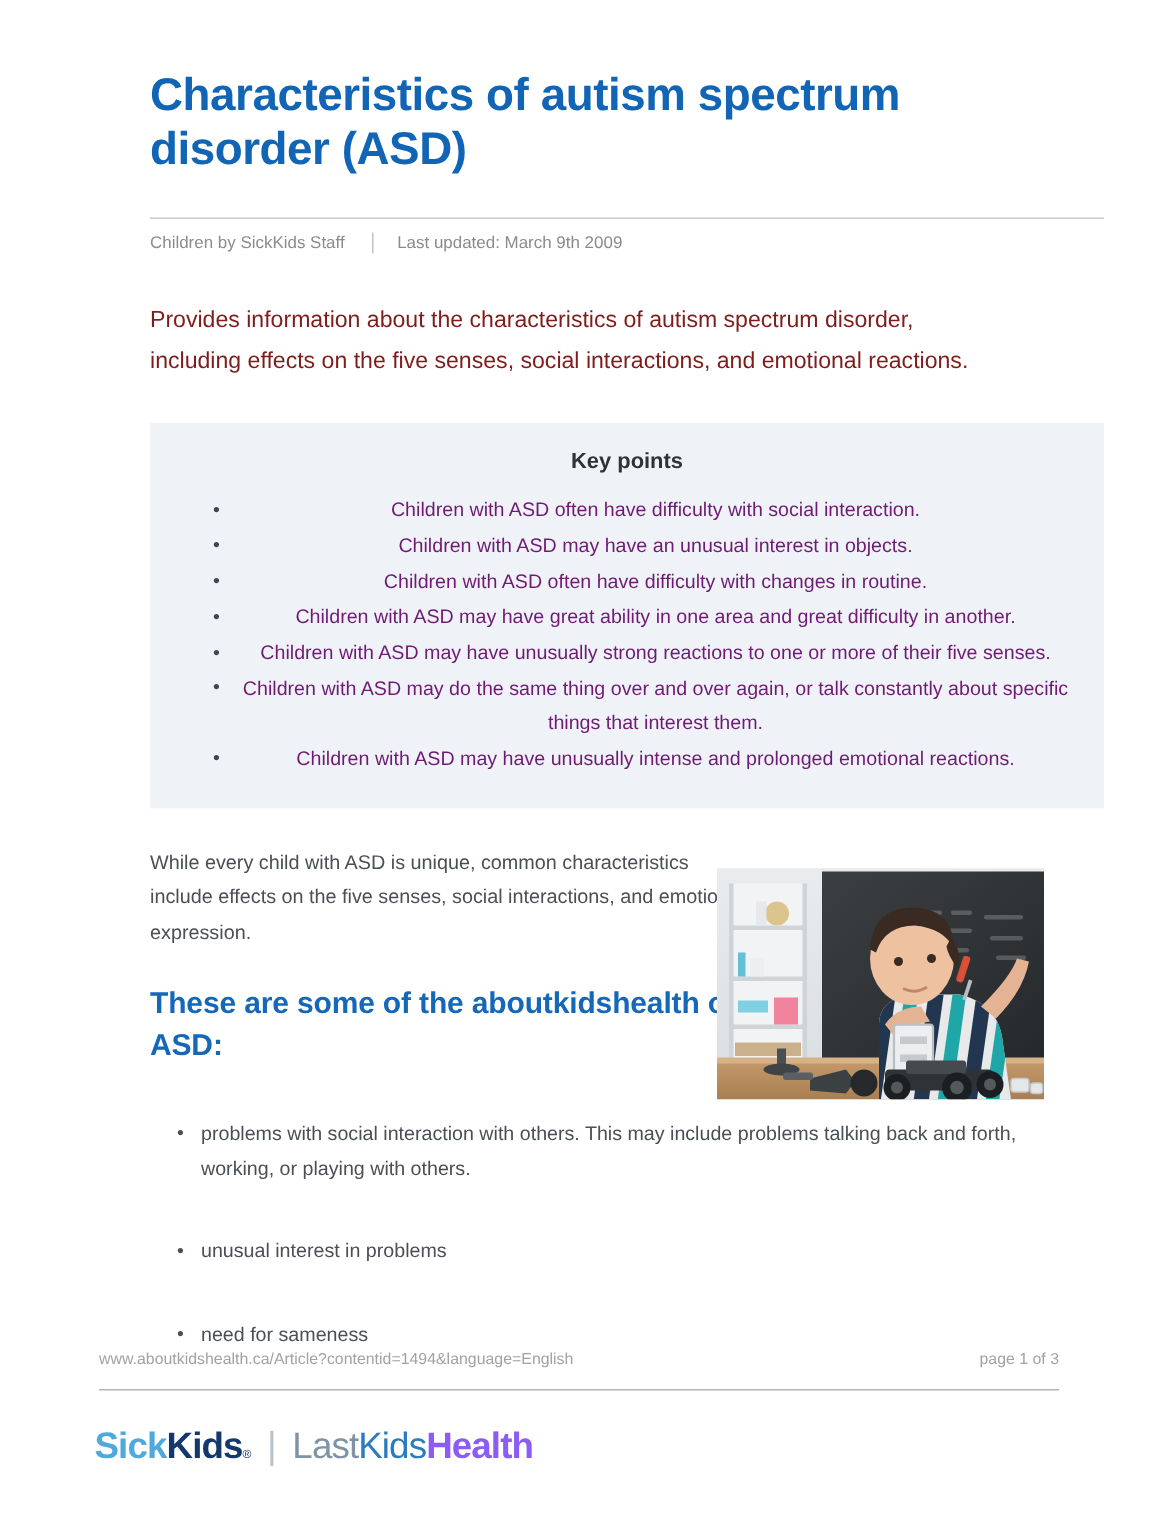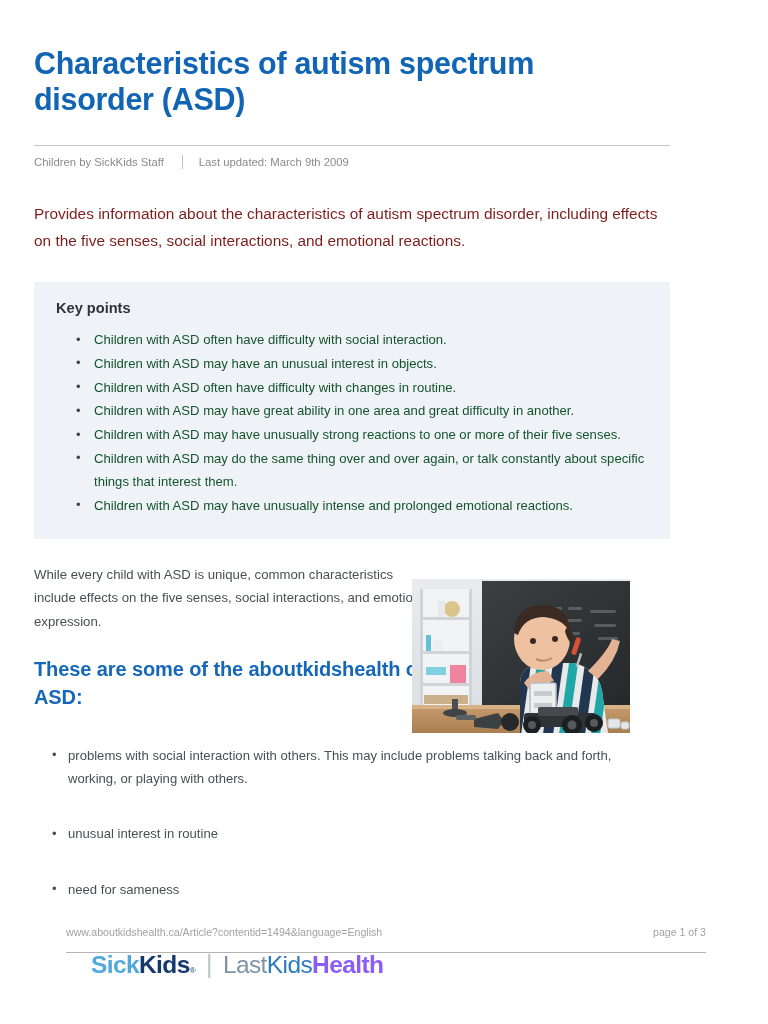--- a/index.html
+++ b/index.html
@@ -16,21 +16,21 @@
     -webkit-font-smoothing: antialiased;
     overflow: hidden;
   }
 
   .page {
     position: absolute;
     left: 0; top: 0;
     width: 768px;
     height: 1024px;
     box-sizing: border-box;
-    padding: 0 34px;
+    padding: 0 100px;
   }
 
   
   .doc-title {
     margin: 0;
     padding-top: 46px;
     color: #1165b4;
     font-size: 30.5px;
     line-height: 1.17;
     font-weight: bold;
@@ -70,35 +70,36 @@
     max-width: 640px;
   }
 
   
   .keypoints {
     margin-top: 28px;
     background: #eff3f7;
     width: 636px;
     box-sizing: border-box;
     padding: 18px 22px 22px 22px;
+    text-align: center;
   }
   .keypoints h2 {
     margin: 0 0 12px 0;
     font-size: 14.6px;
     font-weight: bold;
     color: #2e3338;
   }
   .keypoints ul {
     margin: 0;
     padding-left: 36px;
     list-style: none;
   }
   .keypoints li {
     position: relative;
-    color: #14532d;
+    color: #701a75;
     font-size: 13.1px;
     line-height: 1.77;
     padding-left: 2px;
     margin-bottom: 0.5px;
   }
   .keypoints li::before {
     content: "\2022";
     position: absolute;
     left: -16px;
     top: -0.5px;
@@ -164,39 +165,38 @@
     font-size: 13px;
     color: #4a4f55;
   }
 
   
   .footer {
     position: absolute;
     left: 66px;
     top: 900px;
     width: 640px;
-    margin-top: 26px;
   }
   .footer-row {
     display: flex;
     justify-content: space-between;
     align-items: baseline;
     color: #a2a2a2;
     font-size: 10.6px;
   }
   .footer-rule {
     margin-top: 14px;
     border-top: 1px solid #b4b4b4;
     width: 640px;
   }
 
   
   .logo {
     position: absolute;
-    left: 91px;
+    left: 63px;
     top: 950px;
     display: flex;
     align-items: baseline;
     font-size: 24.5px;
     font-weight: bold;
     letter-spacing: -0.6px;
     white-space: nowrap;
   }
   .lg-sick   { color: #4fa9dd; }
   .lg-kids1  { color: #14386c; }
@@ -340,21 +340,21 @@
         <rect x="44" y="136" width="20" height="5" rx="2" fill="#5a5f63"></rect>
 
         <rect x="196" y="140" width="12" height="9" rx="2" fill="#e4e7e9" stroke="#c3c8cb"></rect>
         <rect x="209" y="143" width="8" height="7" rx="2" fill="#e4e7e9" stroke="#c3c8cb"></rect>
       </svg>
     </figure>
   </div>
 
   <ul class="char-list">
     <li>problems with social interaction with others. This may include problems talking back and forth, working, or playing with others.</li>
-    <li>unusual interest in routine</li>
+    <li>unusual interest in problems</li>
     <li>need for sameness</li>
   </ul>
 
   <div class="footer">
     <div class="footer-row">
       <span>www.aboutkidshealth.ca/Article?contentid=1494&amp;language=English</span>
       <span>page 1 of 3</span>
     </div>
     <div class="footer-rule"></div>
   </div>

